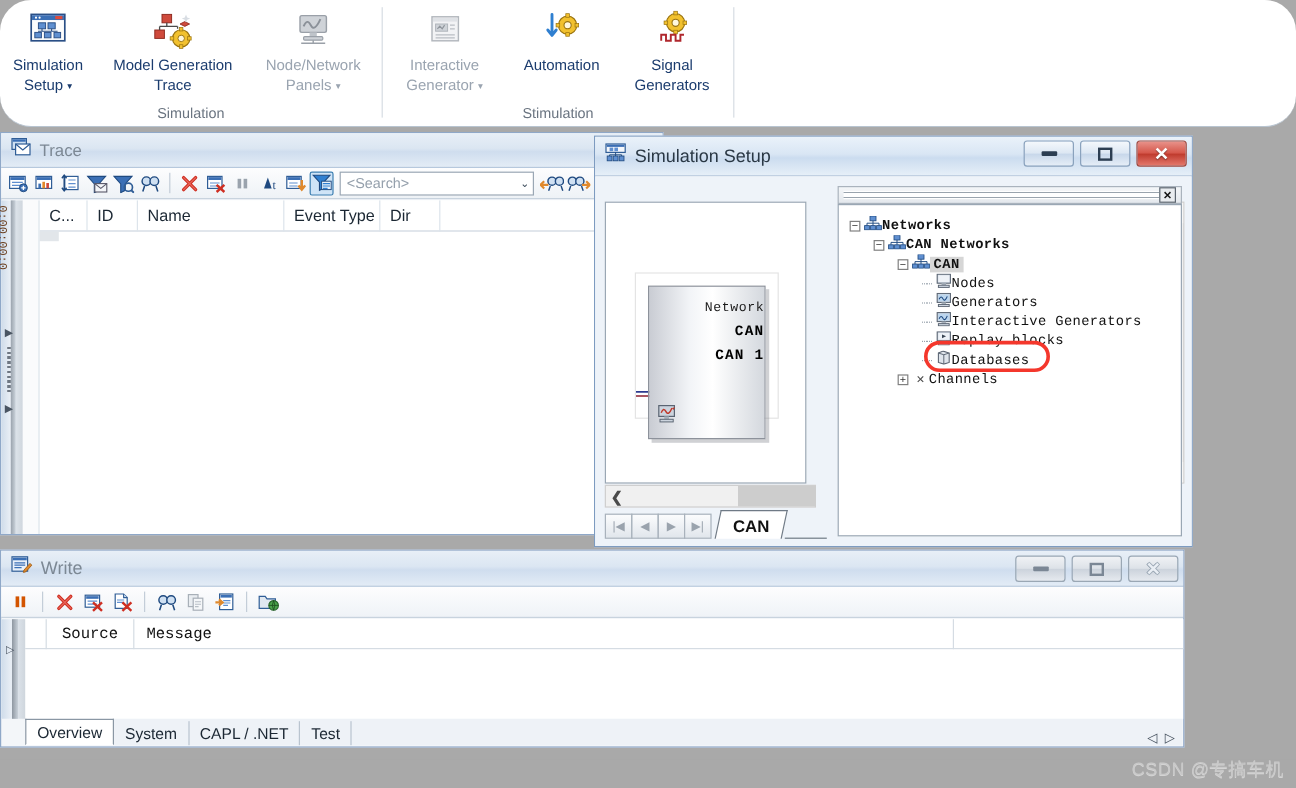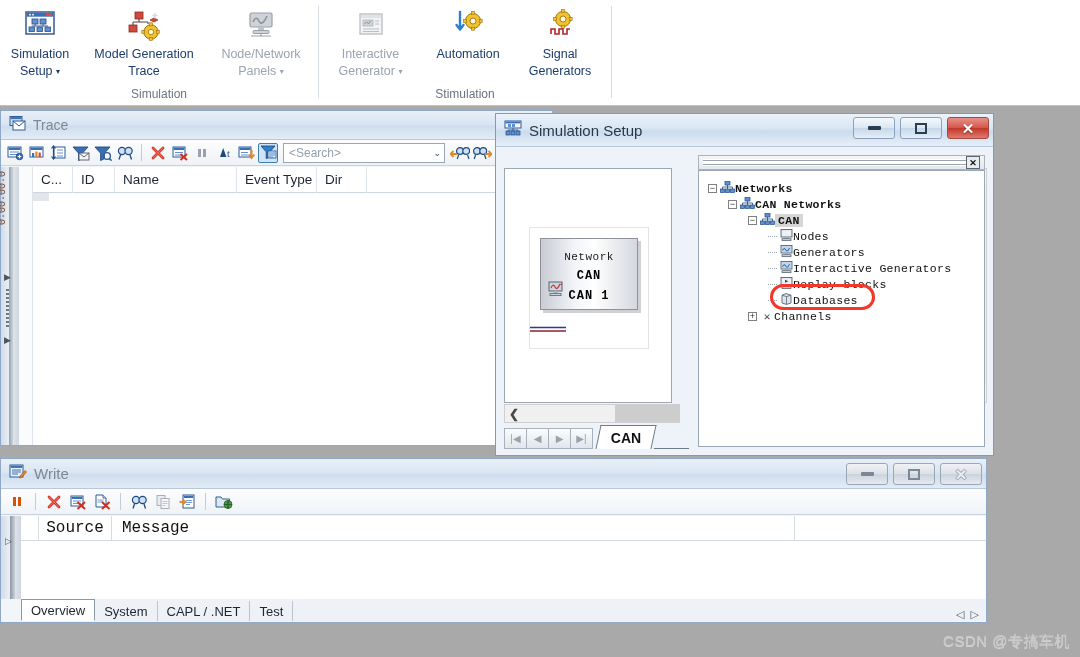--- a/index.html
+++ b/index.html
@@ -10,20 +10,21 @@
     font-family: "Liberation Sans", sans-serif;
     background: #a9a9a9;
   }
   #root { position: relative; width: 1080px; height: 657px; background: #a9a9a9; }
 
   
   .ribbon {
     position: absolute; left: 0; top: 0; width: 1080px; height: 106px;
     background: #ffffff;
     border-bottom: 1px solid #b8c4d0;
+    border-radius: 26px;
   }
   .ribbon-group {
     position: absolute; top: 0; height: 106px;
     display: flex; flex-direction: column; align-items: stretch;
   }
   .rg-items { display: flex; flex-direction: row; align-items: flex-start; height: 84px; }
   .rg-title {
     text-align: center; font-size: 12px; color: #6a7480; line-height: 20px;
     height: 20px;
   }
@@ -112,26 +113,26 @@
   .ss-body { position: absolute; left: 0; top: 29px; right: 0; bottom: 0; background: #eef3f9; }
   .ss-left {
     position: absolute; left: 8px; top: 21px; width: 168px; bottom: 52px;
     background: #fff; border: 1px solid #9aa7b4; overflow: hidden;
   }
   .diagram-frame {
     position: absolute; left: 24px; top: 58px; width: 120px; height: 122px;
     border: 1px solid #e4e4e4; background: #fff;
   }
   .net-box {
-    position: absolute; left: 10px; top: 10px; width: 98px; height: 72px;
+    position: absolute; left: 10px; top: 10px; width: 98px; height: 128px;
     background: linear-gradient(to right,#c9ccd3 0%, #f2f4f7 35%, #ffffff 55%, #d4d8de 100%);
     border: 1px solid #8d929b;
     box-shadow: 3px 3px 0 rgba(120,124,132,.35);
     font-family: "Liberation Mono", monospace;
-    text-align: center;
+    text-align: right;
   }
   .net-box .nl1 { font-size: 11px; color: #1a1a1a; margin-top: 12px; letter-spacing: .5px; }
   .net-box .nl2 { font-size: 12px; color: #000; font-weight: bold; margin-top: 6px; letter-spacing: 1px;}
   .net-box .nl3 { font-size: 12px; color: #000; font-weight: bold; margin-top: 6px; letter-spacing: 1px;}
   .bus-lines { position: absolute; left: 0; top: 91px; width: 36px; height: 7px; }
 
   .vscroll {
     position: absolute; right: 6px; top: 21px; width: 18px; bottom: 52px;
     background: #f0f0f0; border: 1px solid #cfcfcf;
   }
@@ -186,21 +187,21 @@
   .tsel { background: #d6d6d6; padding: 0 3px; }
   .hl-ring {
     position:absolute; border: 3px solid #f4372c; border-radius: 13px;
     pointer-events:none;
   }
 
   
   .wtbar { height: 26px; background: linear-gradient(to bottom,#fdfdfe,#eff3f7); border-bottom:1px solid #c8d3de;
            display:flex; align-items:center; padding:0 6px; gap:4px;}
   .w-grid-head { height: 25px; background:#fff; border-bottom:1px solid #d5dce3;
-                 font-family:"Liberation Mono", monospace; font-size: 16px; color:#111;
+                 font-family:"Liberation Mono", monospace; font-size: 13px; color:#111;
                  display:flex; align-items:center; }
   .wtabs { position:absolute; left: 20px; right: 1px; bottom: 1px; height: 22px;
            display:flex; align-items:flex-end; background: #eef2f7; margin-top: 32px; }
   .wtab { height: 20px; padding: 0 9px; font-size: 13px; color:#1b2733; display:flex; align-items:center;
           border-right: 1px solid #b9c4cf; }
   .wtab.active { background:#fff; border: 1px solid #8a97a4; border-bottom: 1px solid #fff; height: 22px; }
   .wtabs-spacer { flex:1; }
   .wnav { display:flex; align-items:center; gap:6px; padding-right:6px; color:#4a5562; font-size:11px;}
 
   .watermark {

